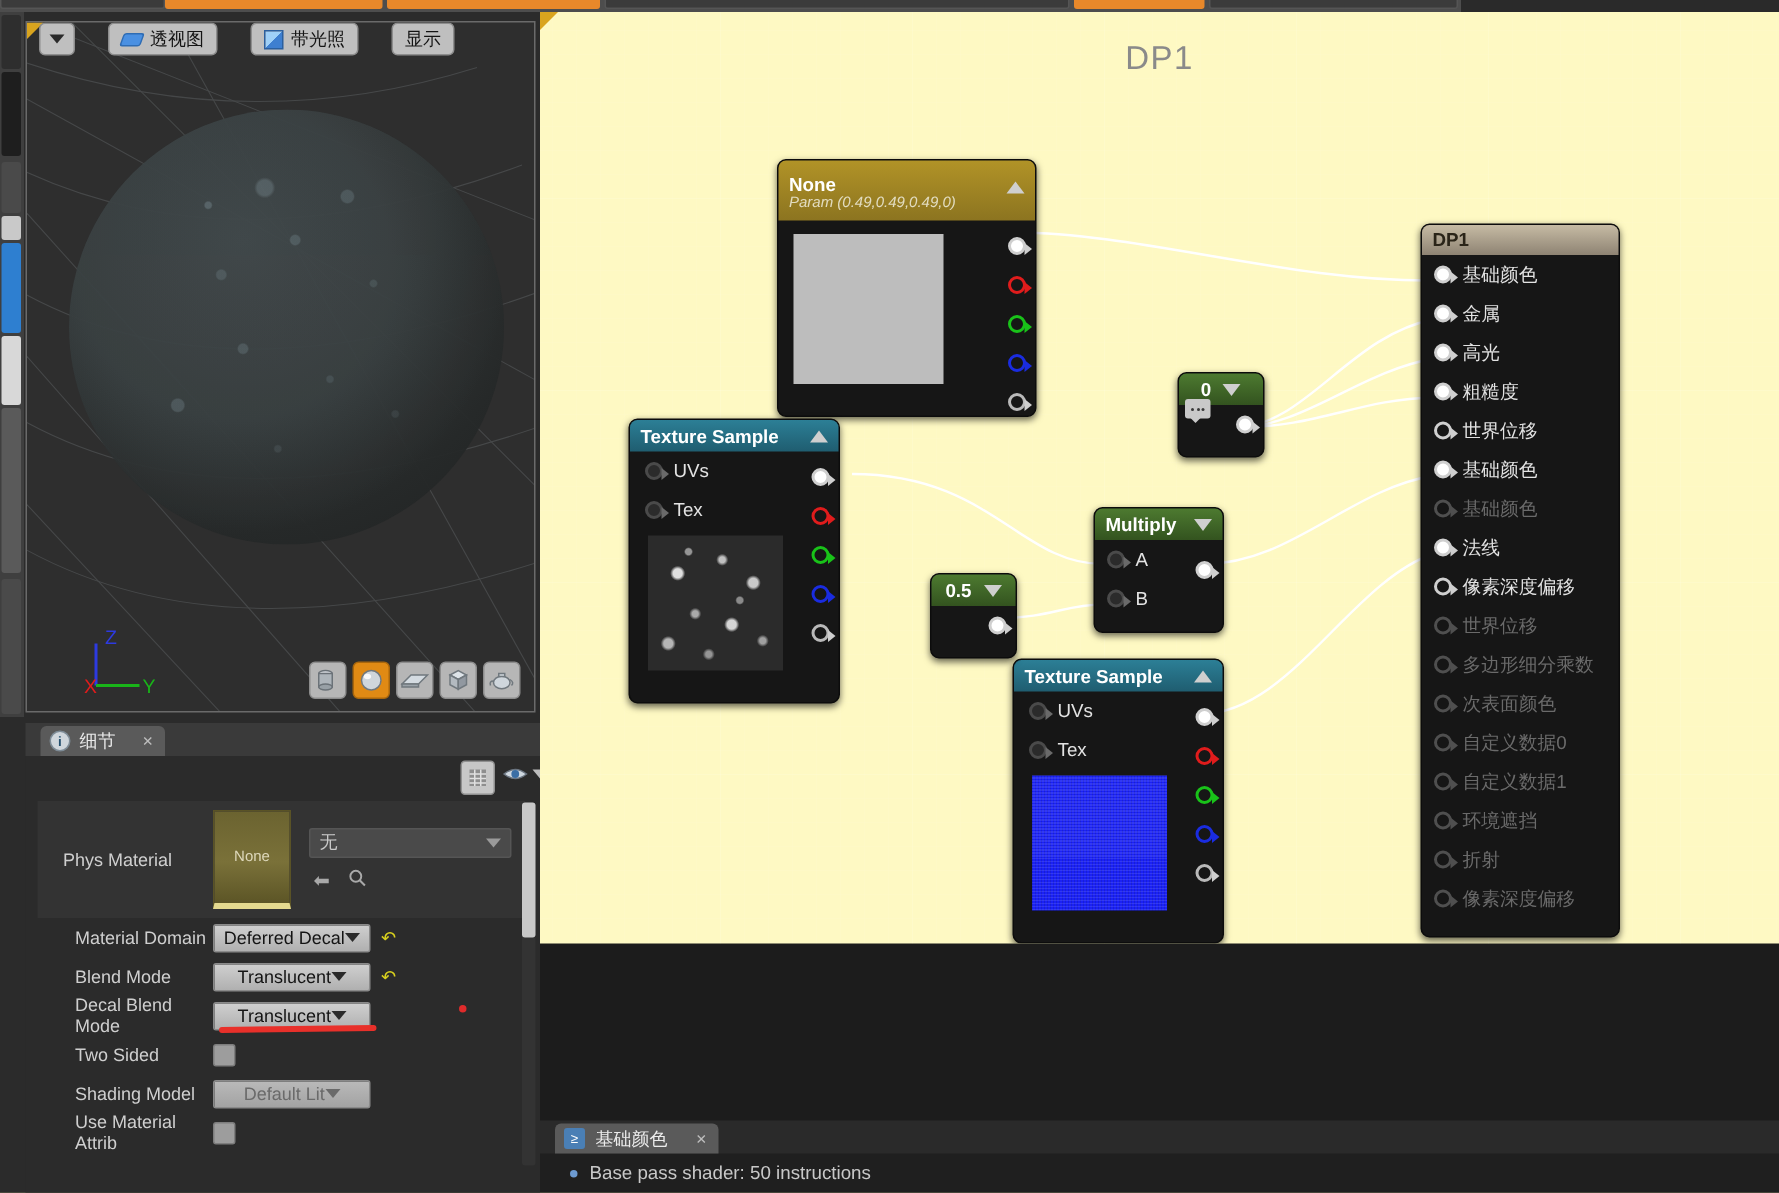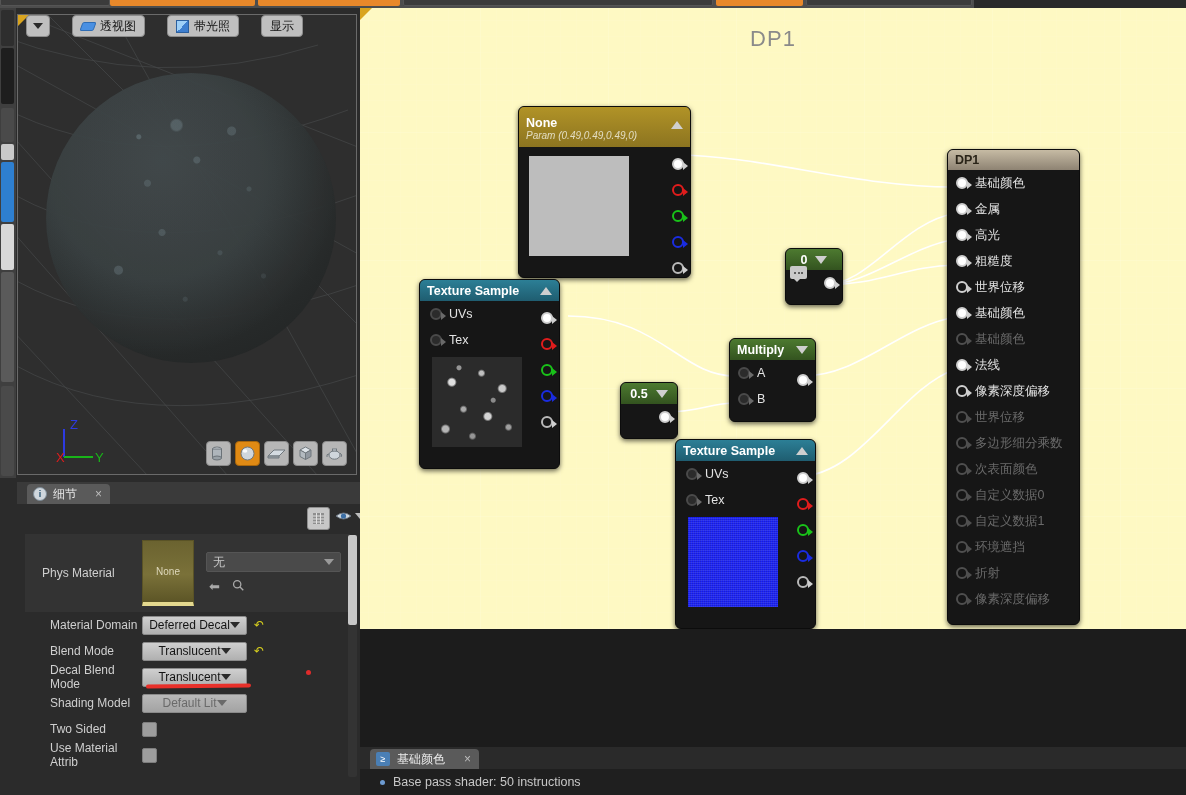--- a/index.html
+++ b/index.html
@@ -424,30 +424,30 @@
 
       <div class="prop-row">
         <span class="prop-label">Decal Blend Mode</span>
         <div class="combo">
           <span class="cv">Translucent</span>
           <span class="caret-dn"></span>
         </div>
       </div>
 
       <div class="prop-row">
+        <span class="prop-label">Two Sided</span>
+        <span class="chk"></span>
+      </div>
+
+      <div class="prop-row">
         <span class="prop-label">Shading Model</span>
         <div class="combo disabled">
           <span class="cv">Default Lit</span>
           <span class="caret-dn" style="border-top-color:#6a6a6a;"></span>
         </div>
-      </div>
-
-      <div class="prop-row">
-        <span class="prop-label">Two Sided</span>
-        <span class="chk"></span>
       </div>
 
       <div class="prop-row">
         <span class="prop-label">Use Material Attrib</span>
         <span class="chk"></span>
       </div>
     </div>
 
     <div id="det-scroll">
       <div class="thumb"></div>

